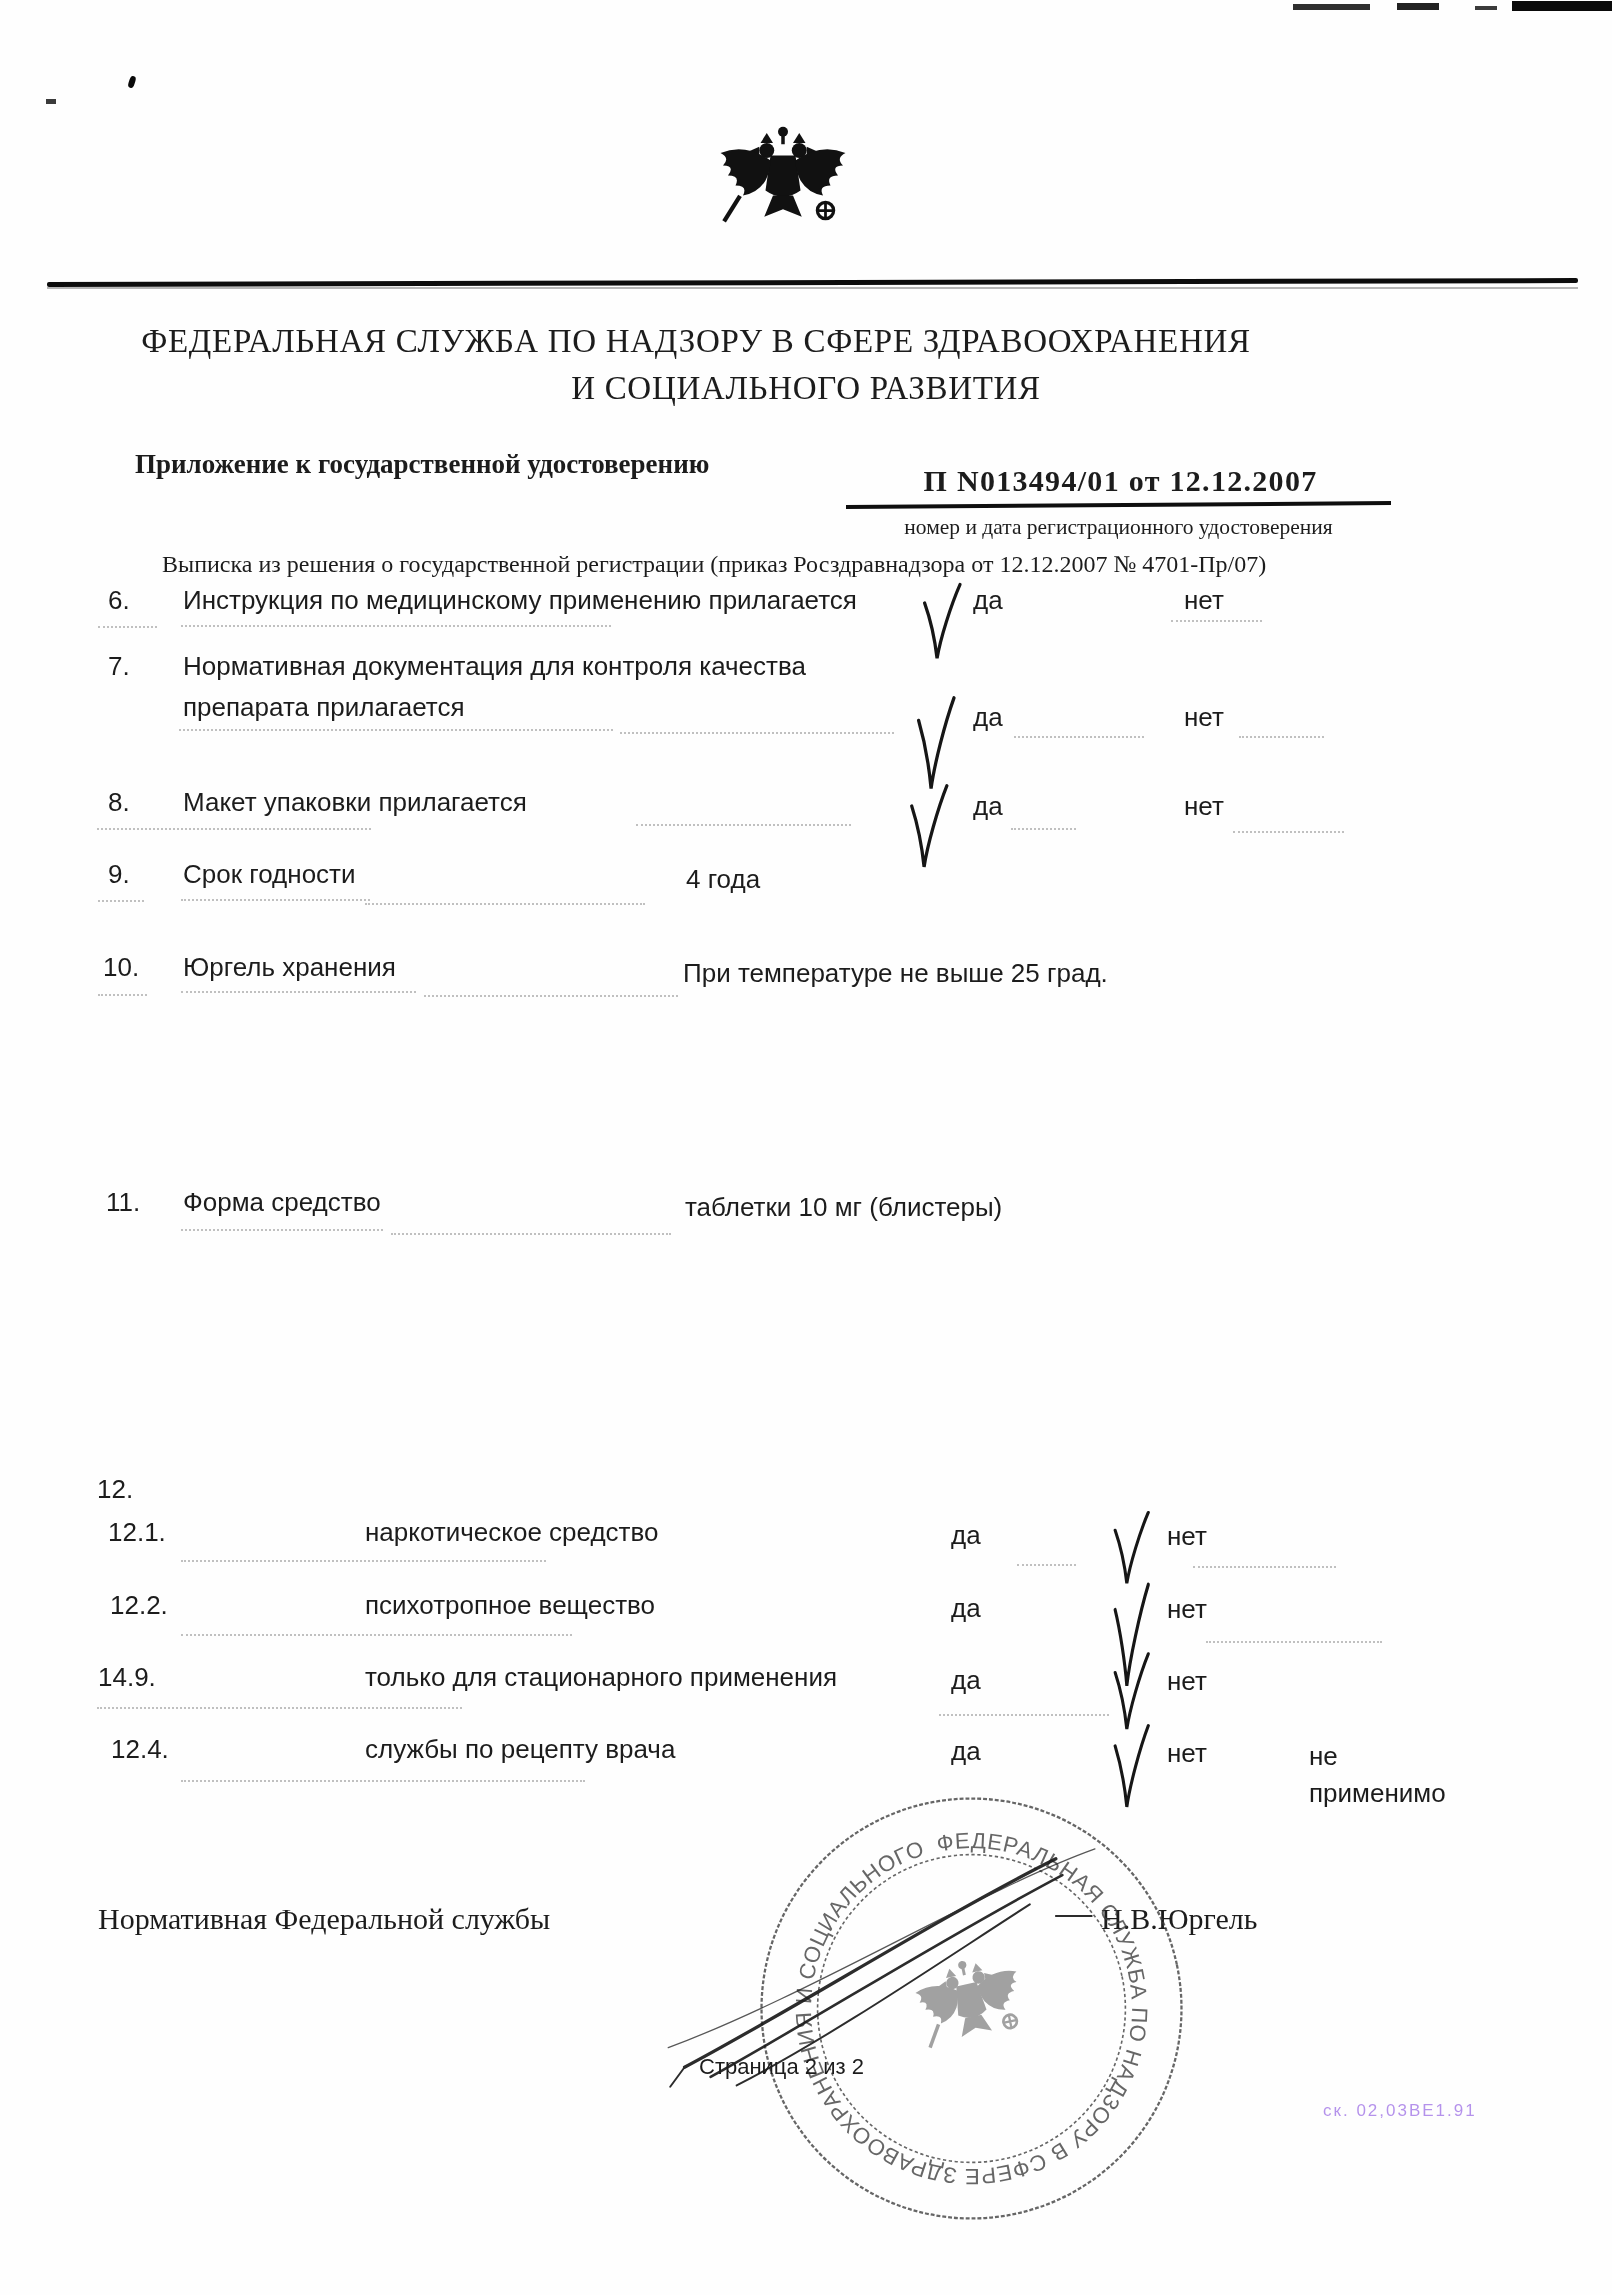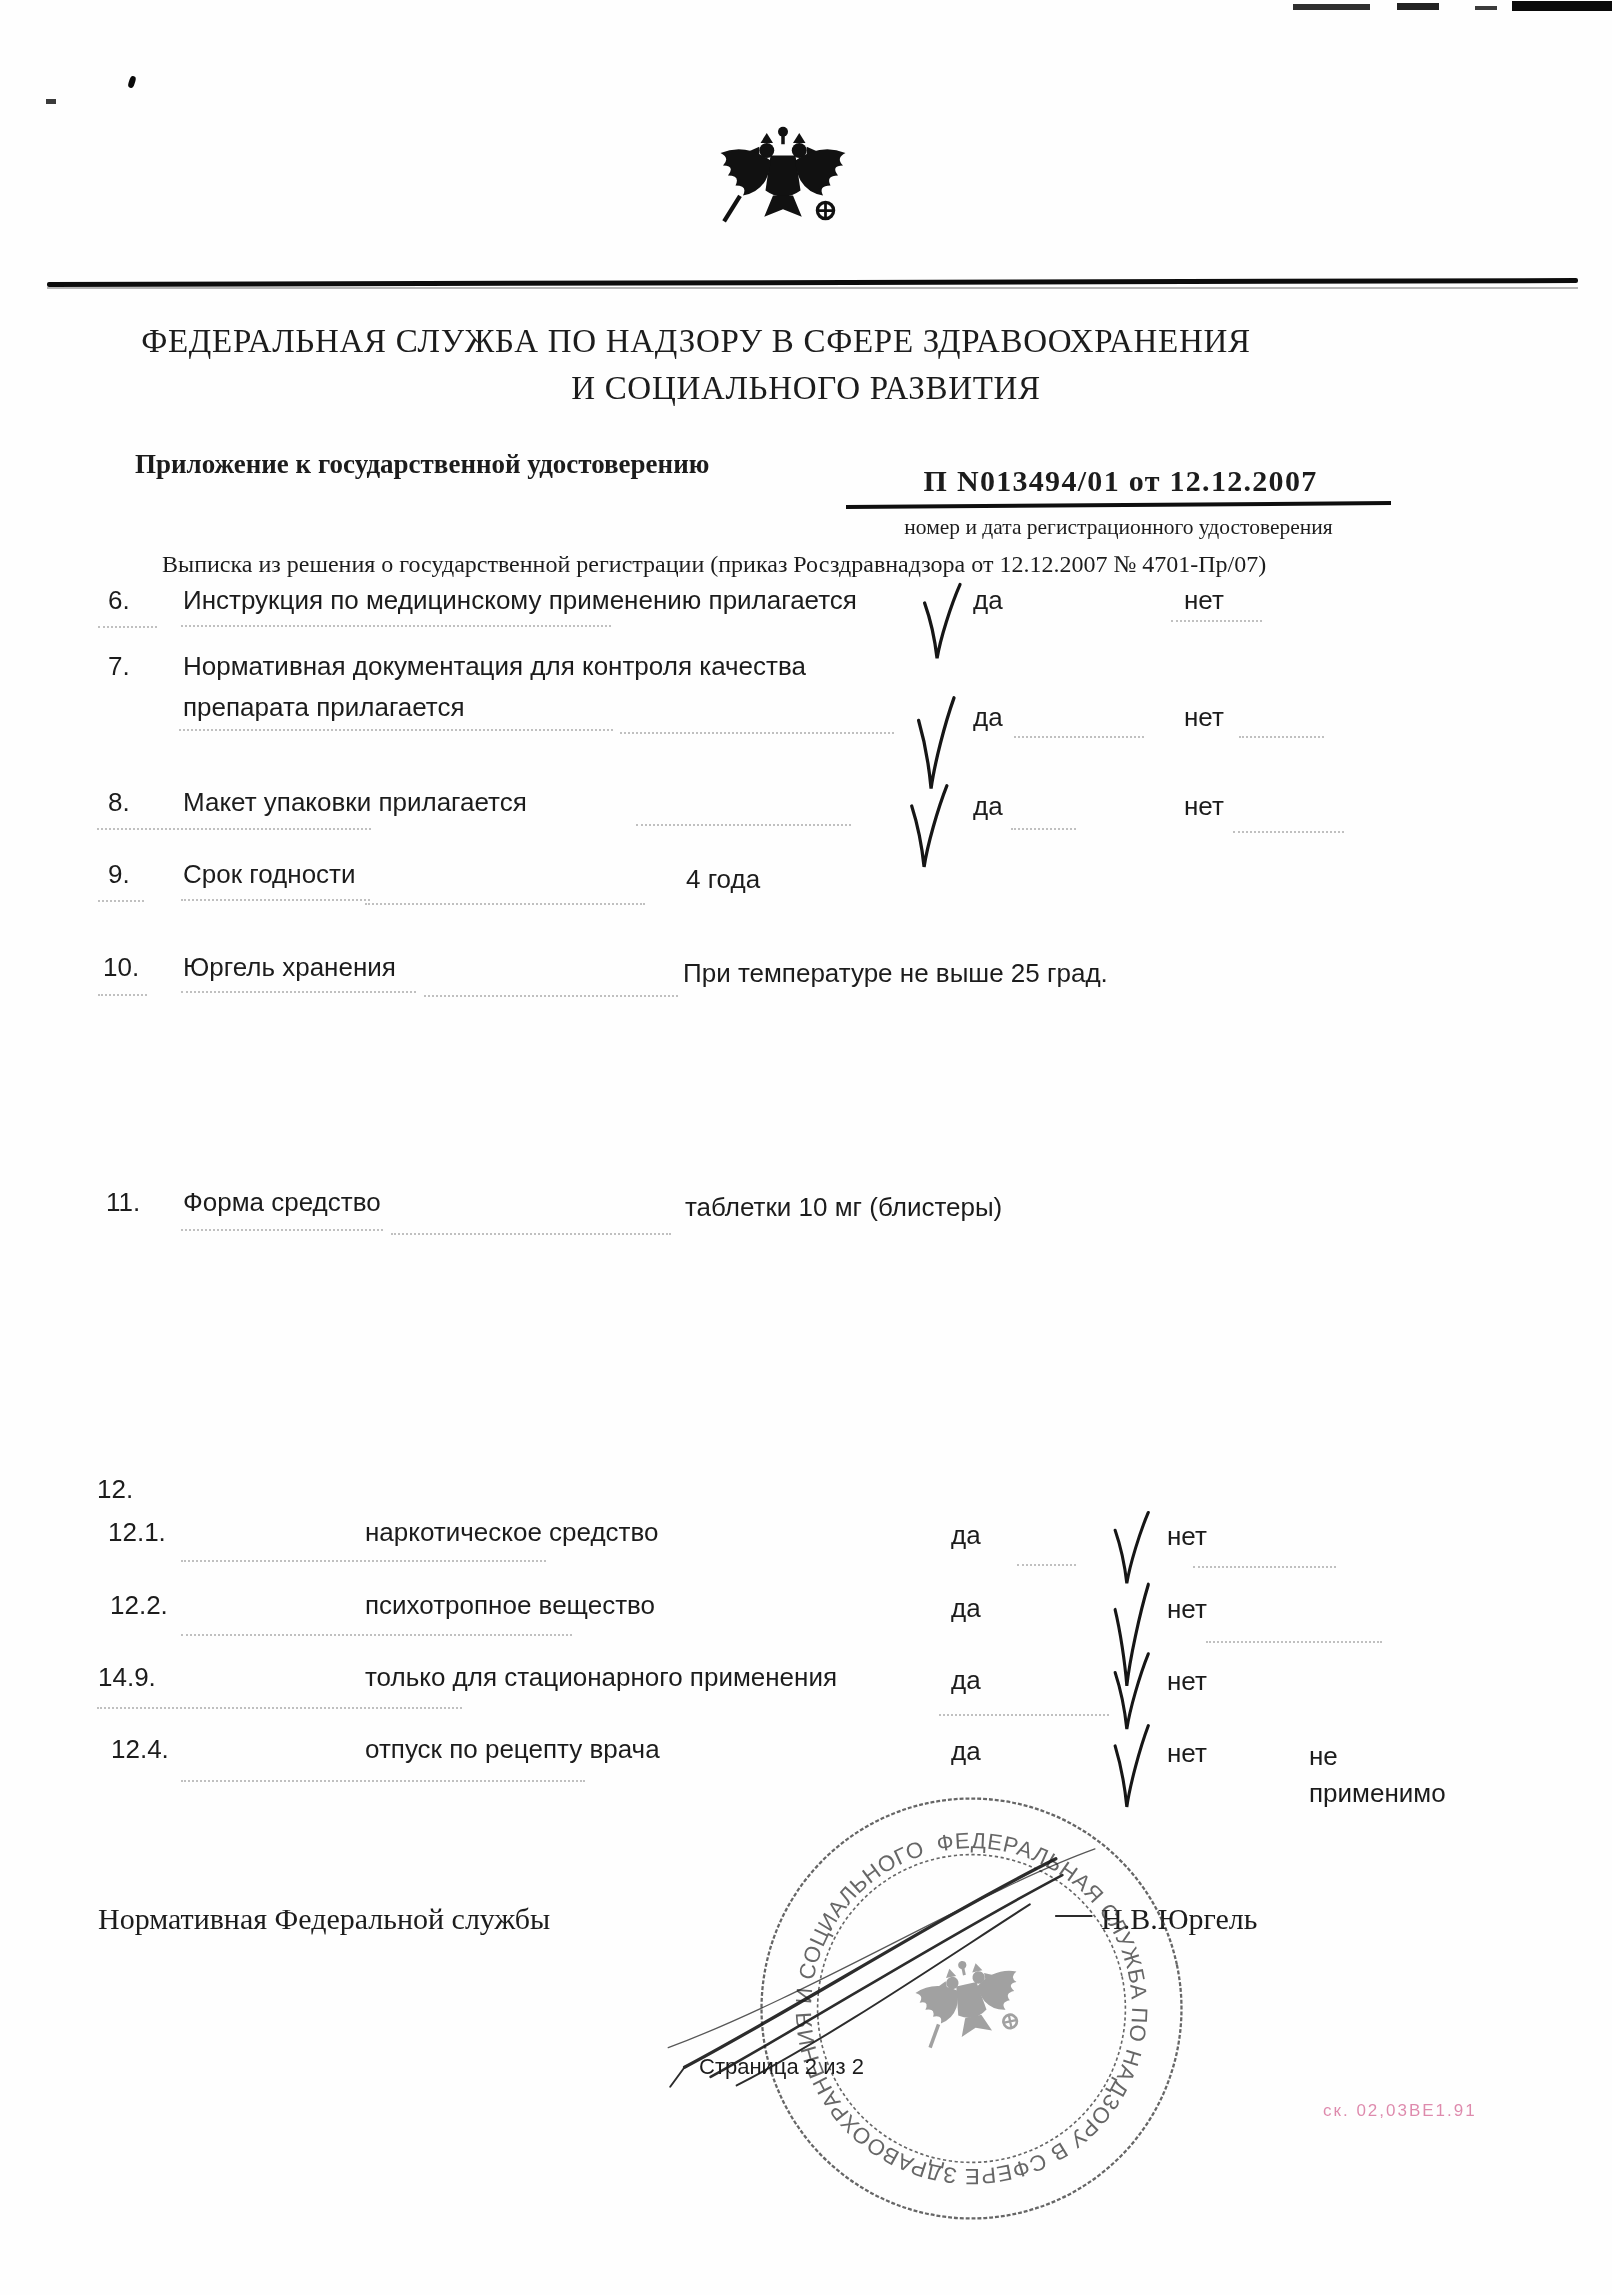--- a/index.html
+++ b/index.html
@@ -13,21 +13,21 @@
   .fs42{font-size:27px;}
   .fs40{font-size:26px;}
   .fs37{font-size:24px;}
   .fs34{font-size:22px;}
   .fs33{font-size:21.5px;}
   .bold{font-weight:bold;}
   .center{text-align:center;}
   .right{text-align:left;}
   .dots{position:absolute;height:0;border-bottom:2px dotted #8f8f8f;opacity:.55;}
   .artifact{position:absolute;background:#0a0a0a;}
-  .faded{color:#be185d;}
+  .faded{color:#6d28d9;}
 </style>
 </head>
 <body>
 
 <div id="page">
 
   <svg width="0" height="0" style="position:absolute">
     <defs>
       <symbol id="eagle" viewBox="0 0 120 100">
         <g fill="#111" stroke="none">
@@ -160,21 +160,21 @@
   <div class="abs sans fs40 right" style="left:365px;top:1663px;width:530px">только для стационарного применения</div>
   <div class="abs sans fs40" style="left:951px;top:1666px">да</div>
   <svg class="abs" style="left:1109px;top:1651px" width="43" height="82" viewBox="0 0 66 125">
       <use href="#check"></use>
     </svg>
   <div class="abs sans fs40" style="left:1167px;top:1667px">нет</div>
   <div class="dots" style="left:97px;top:1707px;width:365px"></div>
   <div class="dots" style="left:939px;top:1714px;width:170px"></div>
 
   <div class="abs sans fs40" style="left:111px;top:1735px">12.4.</div>
-  <div class="abs sans fs40 right" style="left:365px;top:1735px;width:515px">отпуск по рецепту врача</div>
+  <div class="abs sans fs40 right" style="left:365px;top:1735px;width:515px">службы по рецепту врача</div>
   <div class="abs sans fs40" style="left:951px;top:1737px">да</div>
   <svg class="abs" style="left:1109px;top:1723px" width="43" height="88" viewBox="0 0 66 135">
       <use href="#check"></use>
     </svg>
   <div class="abs sans fs40" style="left:1167px;top:1739px">нет</div>
   <div class="dots" style="left:181px;top:1780px;width:404px"></div>
   <div class="abs sans fs40" style="left:1309px;top:1742px">не</div>
   <div class="abs sans fs40" style="left:1309px;top:1779px">применимо</div>
 
   <div class="abs serif fs46" style="left:98px;top:1902px">Нормативная Федеральной службы</div>

